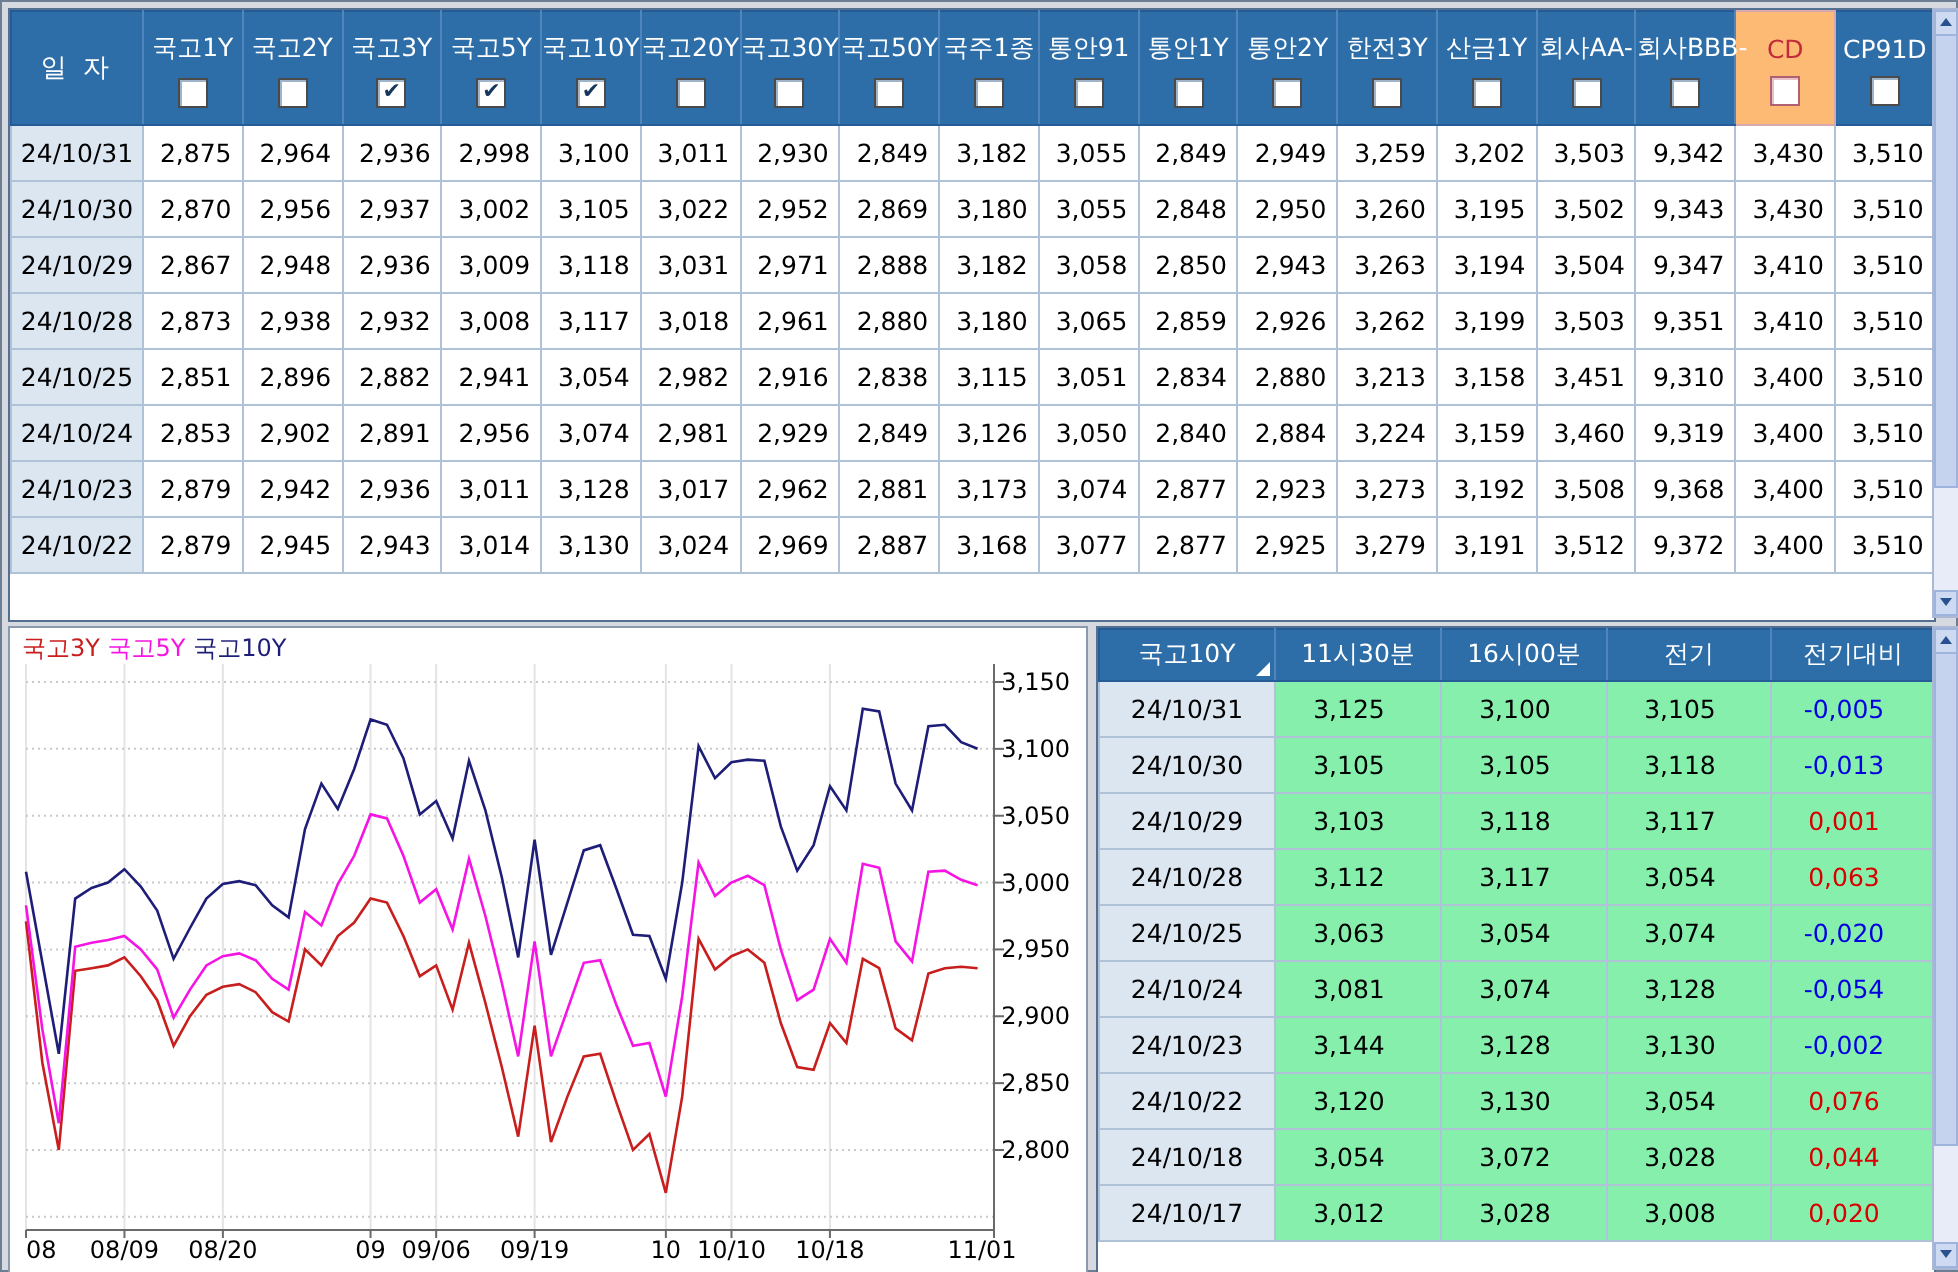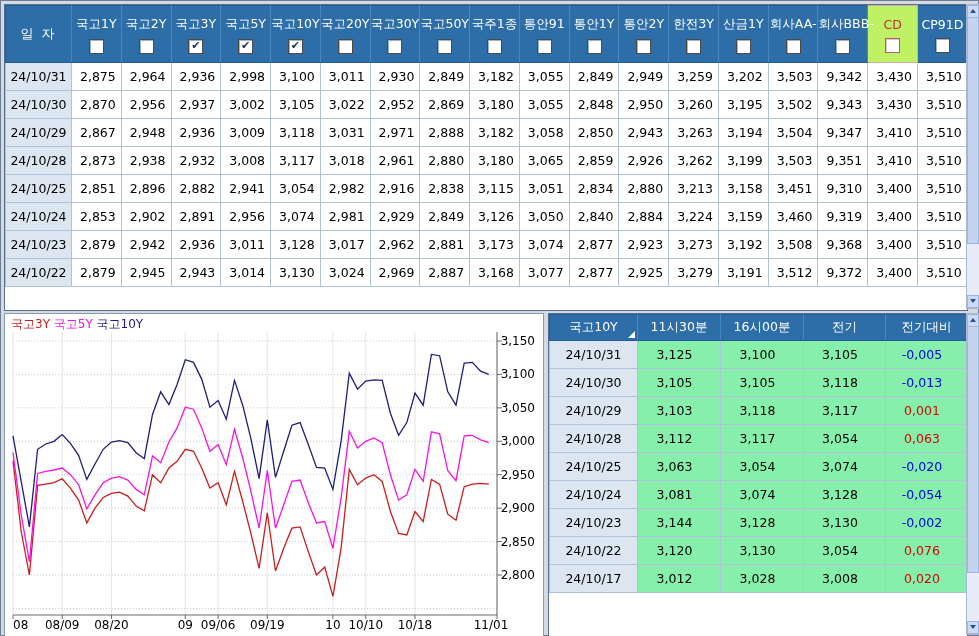--- a/index.html
+++ b/index.html
@@ -10,21 +10,21 @@
 
   
   .toptbl-wrap{position:absolute;left:3px;top:3px;width:962px;height:305px;overflow:hidden;
                border:1px solid #54708E;background:#fff;}
   table{border-collapse:collapse;table-layout:fixed;}
   .toptbl{width:962px;padding-left:16px;}
   .toptbl th{background:#2D6DA8;color:#fff;font-weight:normal;font-size:12.5px;
              border:1px solid #255C98;border-right:1px solid #4E86BC;height:56px;
              padding:0;vertical-align:middle;}
   .toptbl th.datehdr{font-size:13px;letter-spacing:2px;}
-  .toptbl th.cd{background:#bef264;color:#C22B3A;border-color:#D8A8B0;}
+  .toptbl th.cd{background:#fdba74;color:#C22B3A;border-color:#D8A8B0;}
   .collbl{margin-top:2px;text-align:center;white-space:nowrap;}
   .cbrow{text-align:center;margin-top:5px;}
   .checkbox{display:inline-block;width:13px;height:13px;background:#fff;
             border:1px solid #4A4A4A;box-shadow:inset 1px 1px 0 #9FB4C8;
             font-size:11px;line-height:12px;color:#16365C;font-weight:bold;
             text-align:center;vertical-align:middle;}
   .cd .checkbox{border-color:#B06070;box-shadow:inset 1px 1px 0 #E8C0C6;}
   .toptbl td{height:27px;background:#fff;border:1px solid #AFC2D8;
              font-size:12.5px;color:#000;text-align:right;padding:0 5px 0 0;
              white-space:nowrap;overflow:hidden;}
@@ -491,20 +491,27 @@
             <td class="neg">-0,002</td>
           </tr>
           <tr>
             <td class="date">24/10/22</td>
             <td>3,120</td>
             <td>3,130</td>
             <td>3,054</td>
             <td class="pos">0,076</td>
           </tr>
           <tr>
+            <td class="date">24/10/18</td>
+            <td>3,054</td>
+            <td>3,072</td>
+            <td>3,028</td>
+            <td class="pos">0,044</td>
+          </tr>
+          <tr>
             <td class="date">24/10/17</td>
             <td>3,012</td>
             <td>3,028</td>
             <td>3,008</td>
             <td class="pos">0,020</td>
           </tr>
         </tbody>
     </table>
   </div>
 

